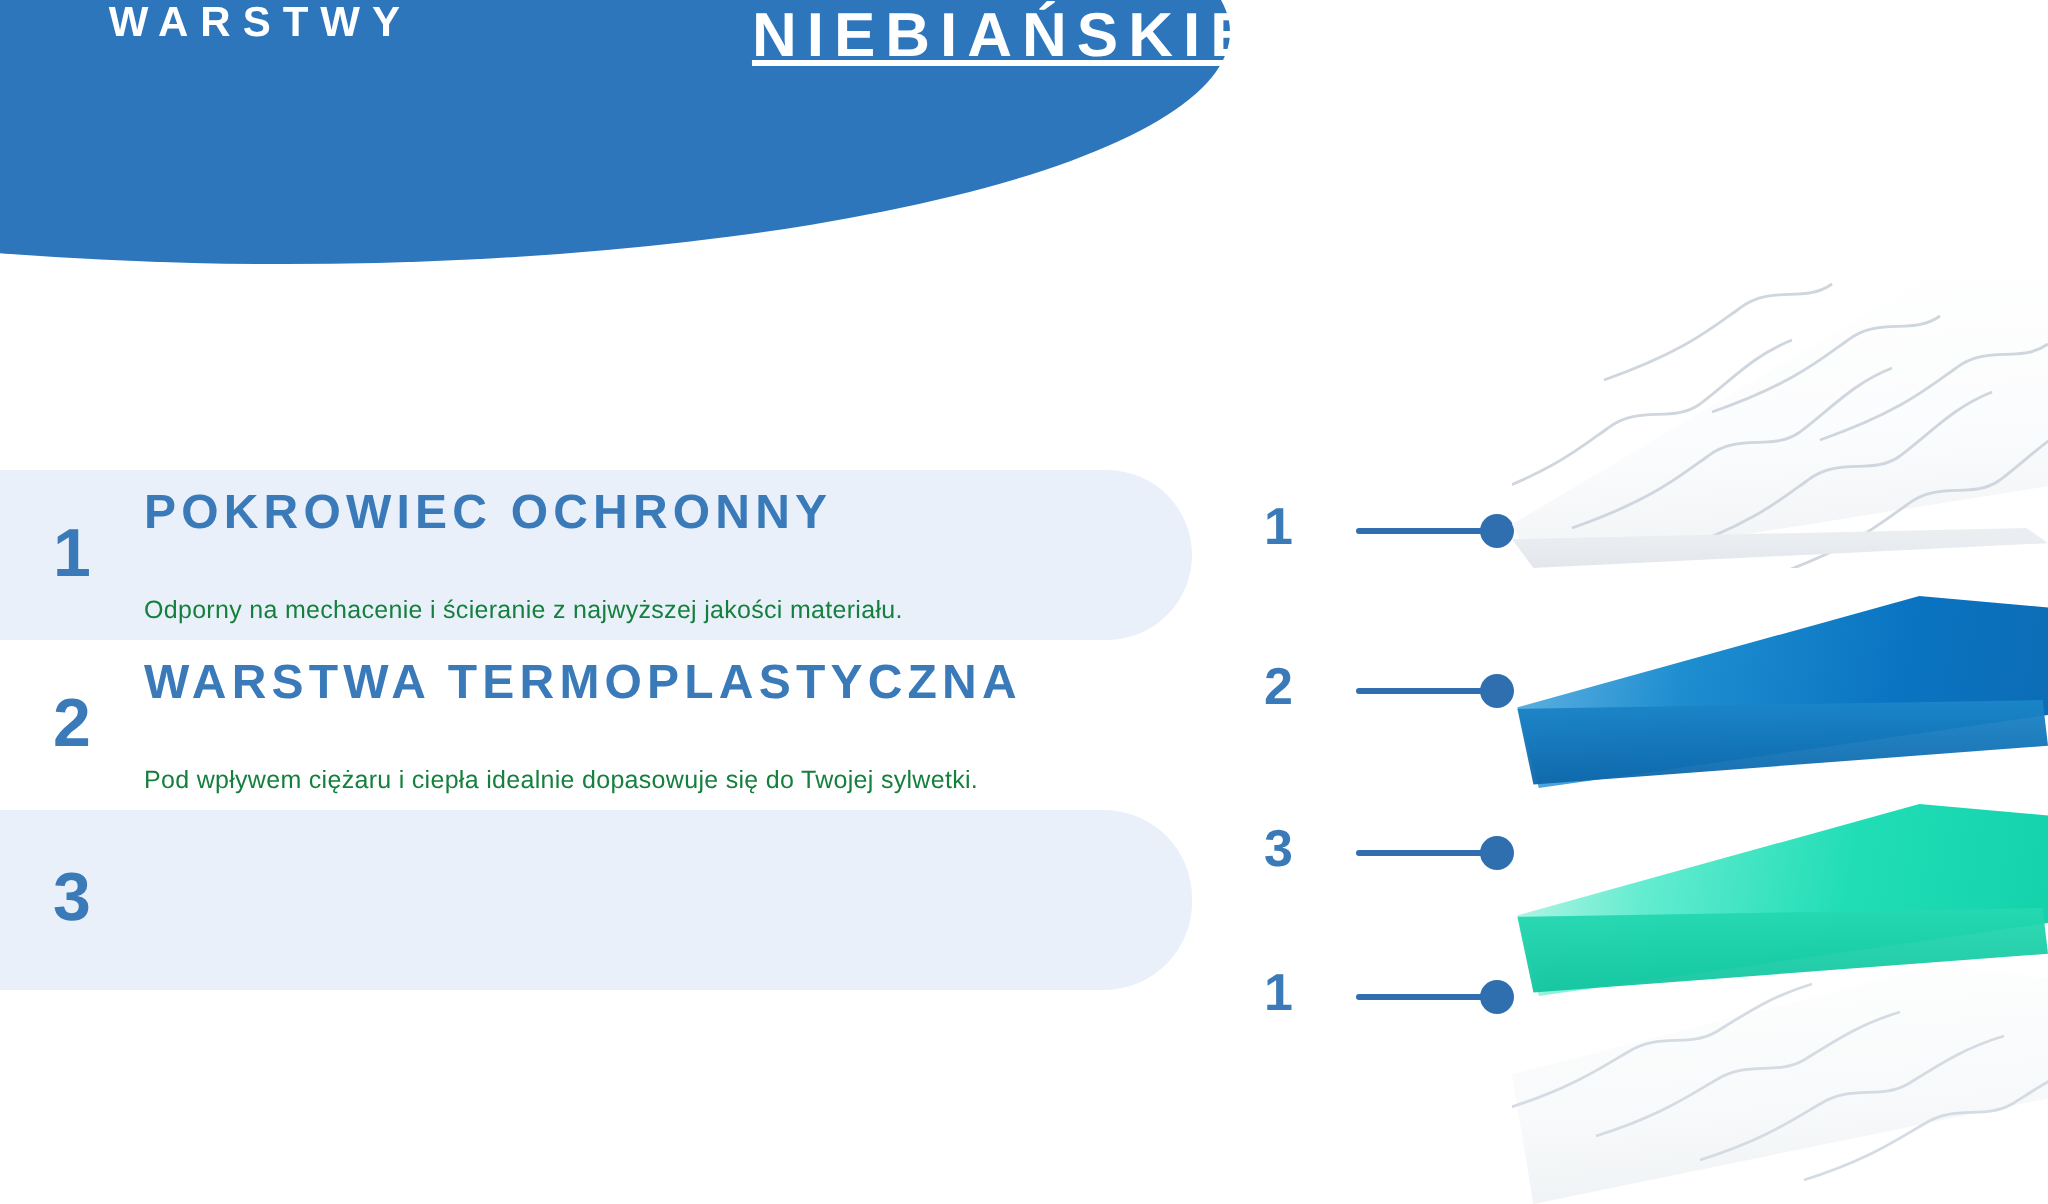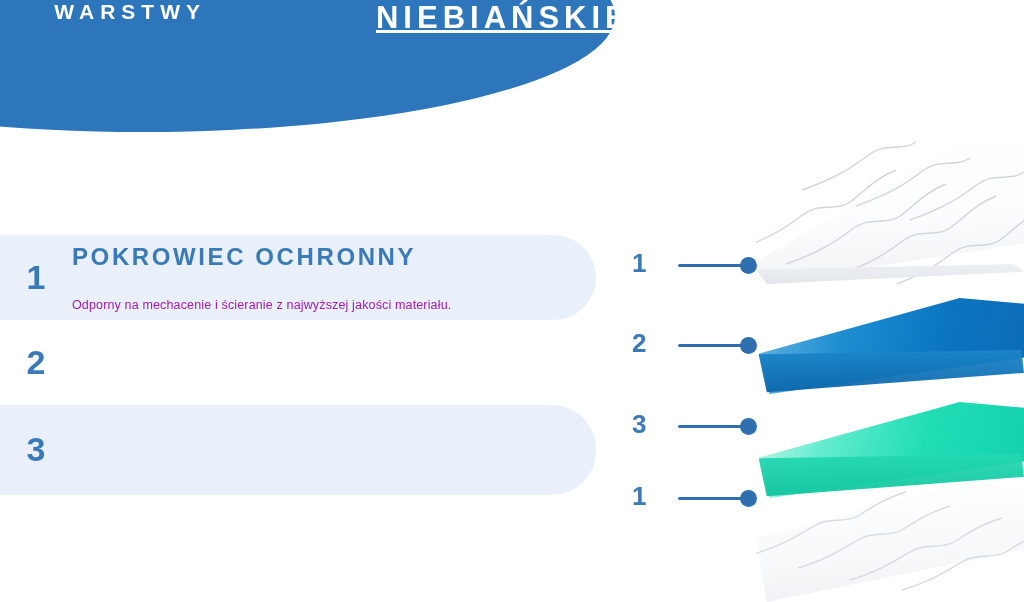--- a/index.html
+++ b/index.html
@@ -38,21 +38,21 @@
     width:72px; flex:0 0 72px; text-align:center;
     color:#3a7ab8; font-size:34px; font-weight:bold;
     line-height:1; padding-bottom:2px;
   }
   .row-body{display:flex;flex-direction:column;justify-content:center;gap:23px;}
   .row-title{
     color:#3a7ab8; font-size:24px; font-weight:bold; letter-spacing:2.6px;
     white-space:nowrap; margin-bottom:4px;
   }
   .row-desc{
-    color:#a21caf; font-size:12.5px; letter-spacing:.15px; white-space:nowrap;
+    color:#15803d; font-size:12.5px; letter-spacing:.15px; white-space:nowrap;
   }
   #layer-row-3{height:90px;}
 
   
   #callouts{position:absolute; left:628px; top:240px; width:140px;}
   .callout{position:relative; height:79px;}
   .callout-num{
     position:absolute; left:4px; top:10px;
     color:#3a7ab8; font-size:26px; font-weight:bold; line-height:1;
   }
@@ -144,20 +144,24 @@
   <div class="layer-row shaded" id="layer-row-1">
     <div class="row-number">1</div>
     <div class="row-body">
       <div class="row-title">POKROWIEC OCHRONNY</div>
       <div class="row-desc">Odporny na mechacenie i ścieranie z najwyższej jakości materiału.</div>
     </div>
   </div>
 
   <div class="layer-row plain" id="layer-row-2">
     <div class="row-number">2</div>
+    <div class="row-body">
+      <div class="row-title">WARSTWA TERMOPLASTYCZNA</div>
+      <div class="row-desc">Pod wpływem ciężaru i ciepła idealnie dopasowuje się do Twojej sylwetki.</div>
+    </div>
   </div>
 
   <div class="layer-row shaded" id="layer-row-3">
     <div class="row-number">3</div>
   </div>
 
 </div>
 
 <div id="callouts">
 

